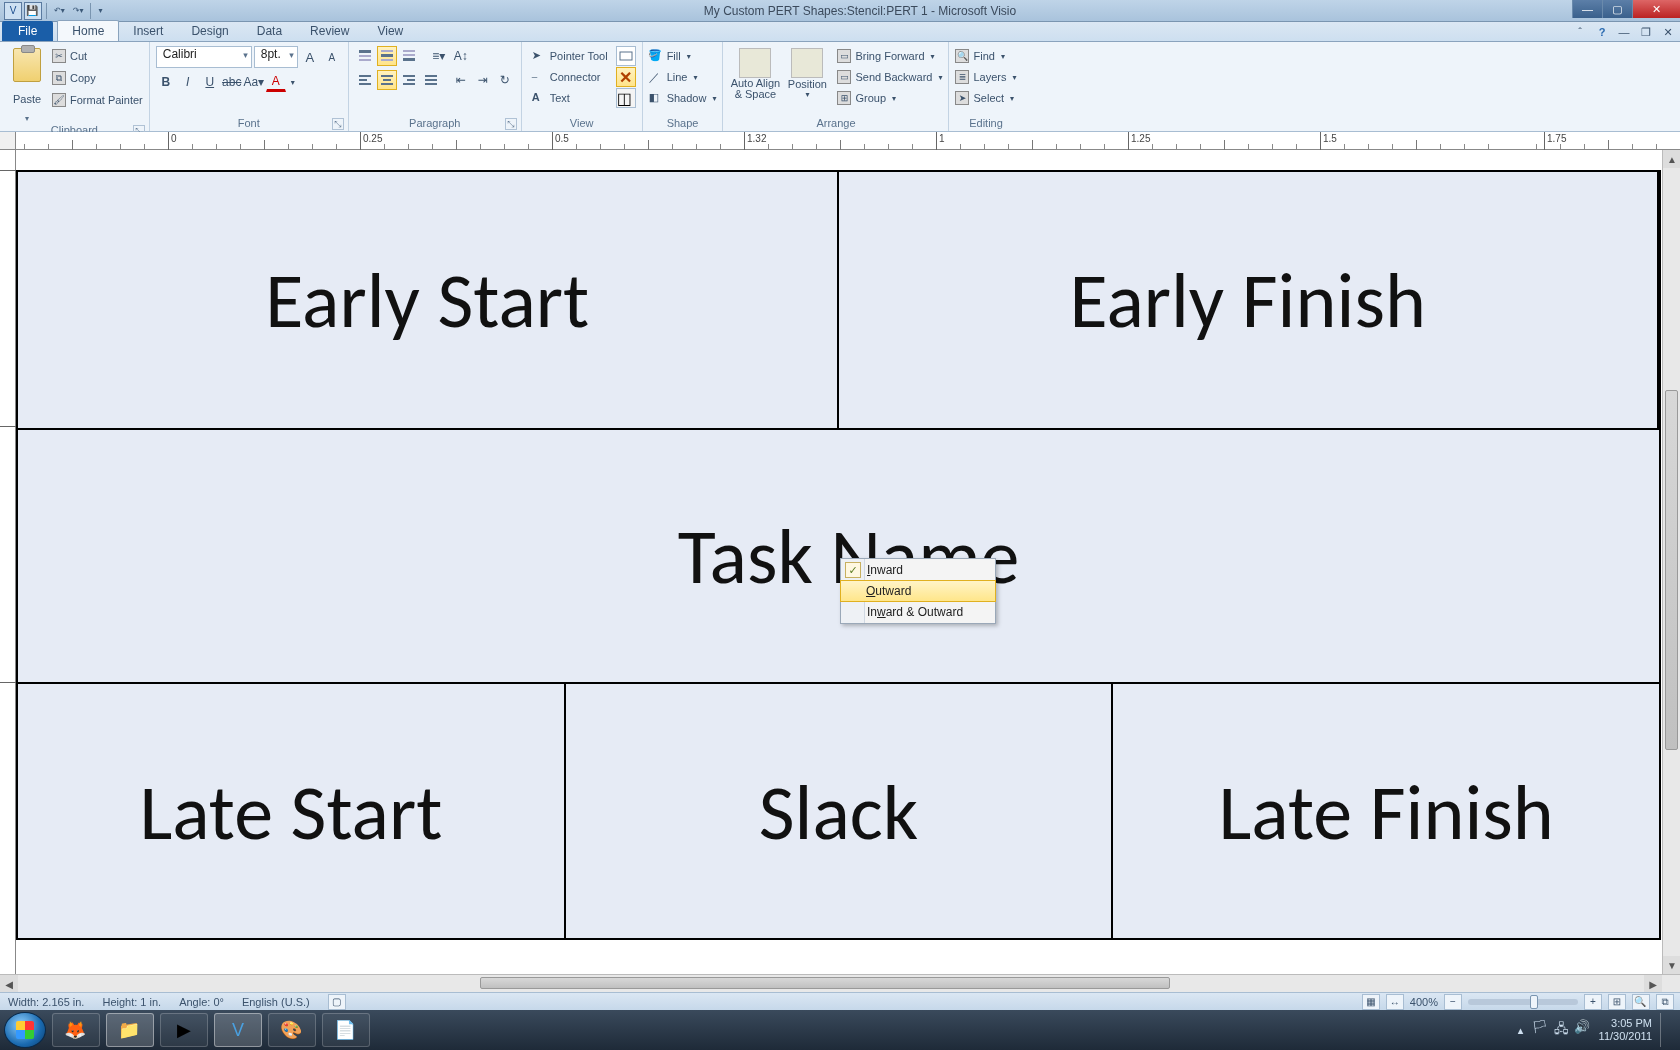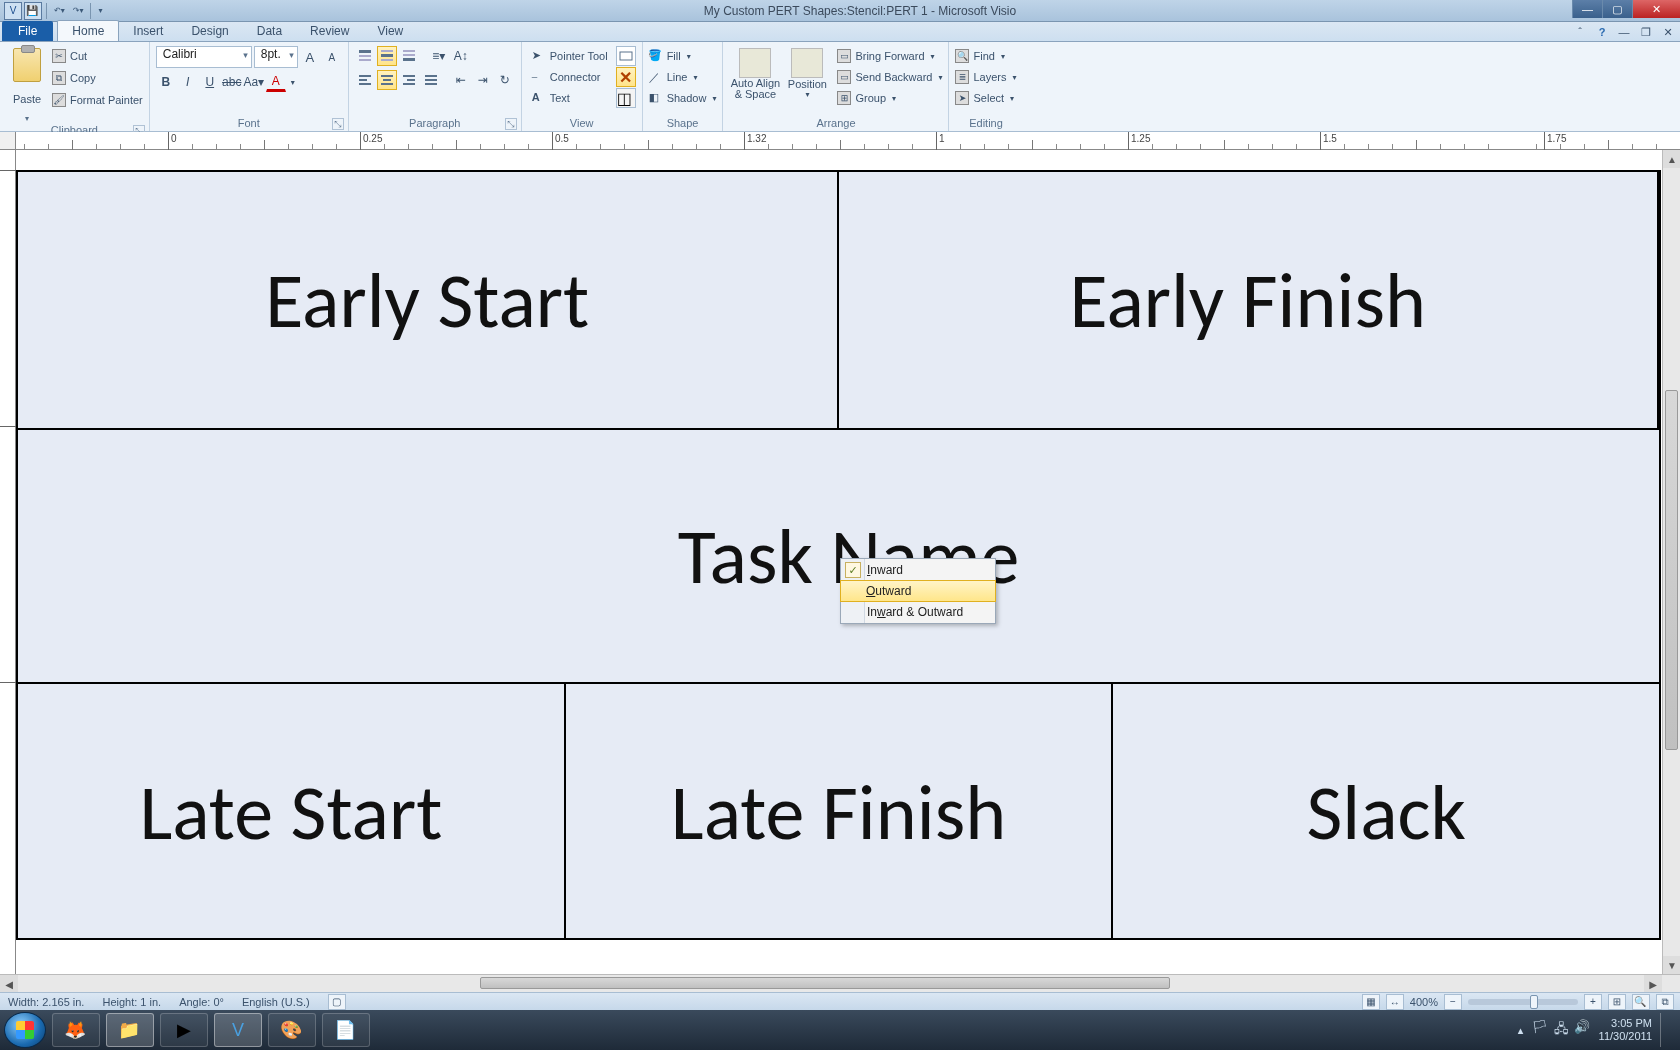--- a/index.html
+++ b/index.html
@@ -509,22 +509,22 @@
   <div class="pert-shape">
     <div class="pert-row top">
       <div class="pert-cell">Early Start</div>
       <div class="pert-cell">Early Finish</div>
     </div>
     <div class="pert-row mid">
       <div class="pert-cell wide">Task Name</div>
     </div>
     <div class="pert-row bot">
       <div class="pert-cell">Late Start</div>
+      <div class="pert-cell">Slack</div>
       <div class="pert-cell">Late Finish</div>
-      <div class="pert-cell">Slack</div>
     </div>
   </div>
 </div>
 
 <div class="ctx-menu">
   <div class="ctx-gutter"></div>
   <div class="ctx-items">
     <div class="ctx-item">
       <span class="chk">✓</span>
       <span><span class="ul">I</span>nward</span>

